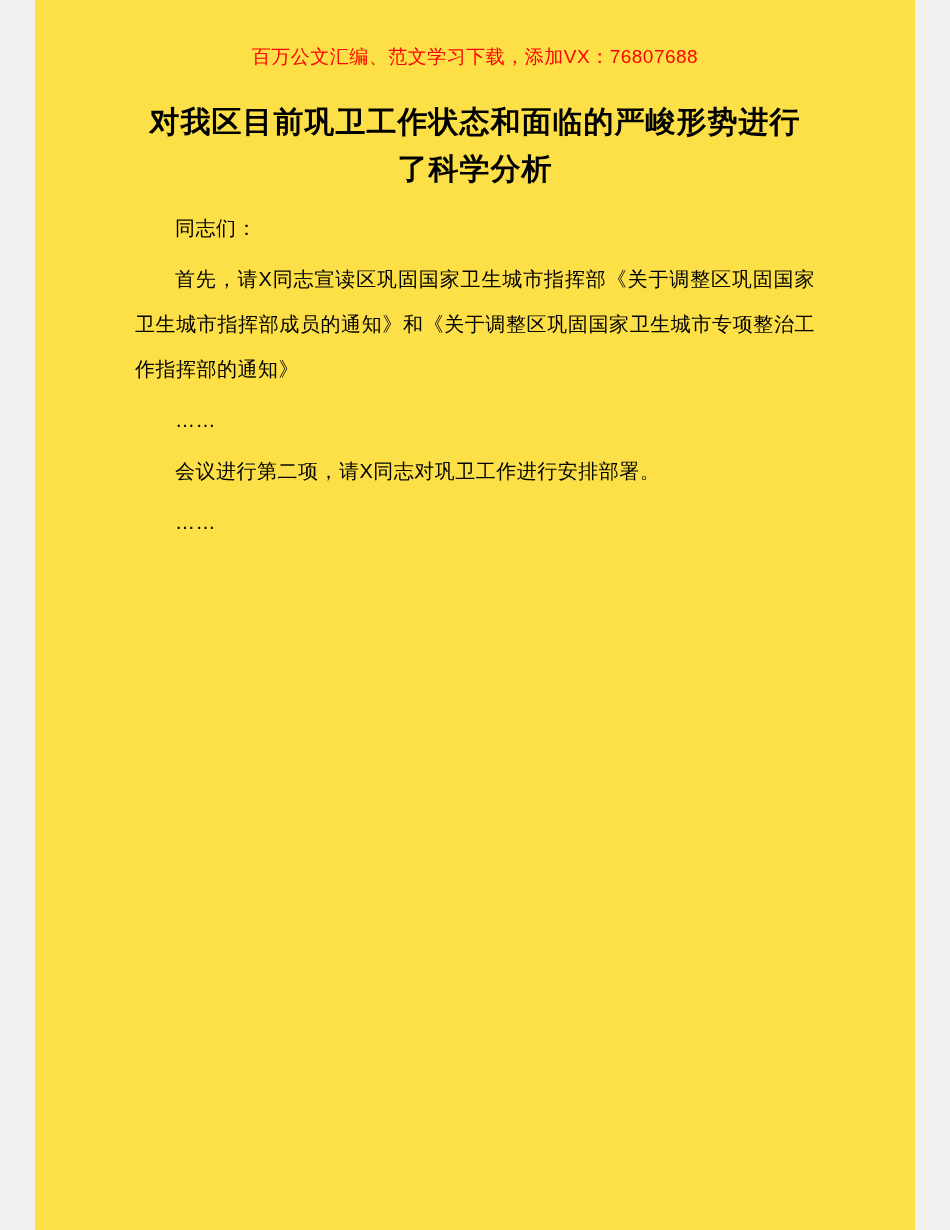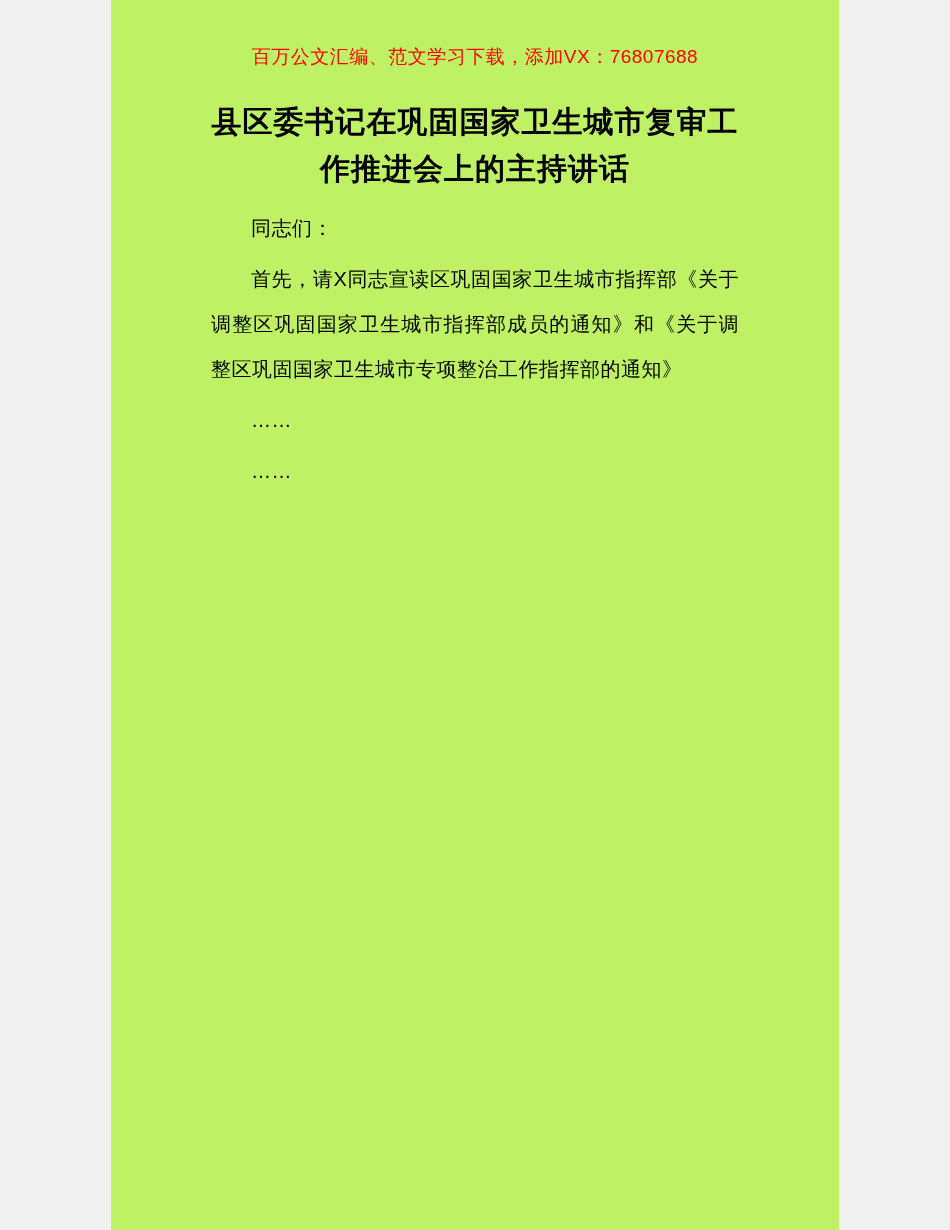--- a/index.html
+++ b/index.html
@@ -9,24 +9,24 @@
     font-family: "Liberation Sans", "DejaVu Sans", sans-serif;
   }
   .viewport {
     width: 950px;
     min-height: 1230px;
     margin: 0 auto;
     background: #f1f1f1;
     overflow: hidden;
   }
   .page {
-    width: 728px;
+    width: 880px;
     min-height: 1230px;
     margin: 0 auto;
-    background: #bef264;
+    background: #fde047;
     box-sizing: border-box;
     padding: 44px 100px 60px 100px;
   }
   .notice {
     text-align: center;
     font-size: 19px;
     font-weight: 400;
     letter-spacing: 0.5px;
     margin: 0 0 28px 0;
     color: #ff0000;
@@ -53,21 +53,22 @@
     color: #000000;
     word-break: break-all;
   }
 </style>
 </head>
 <body>
 
 <div class="viewport">
   <div class="page">
     <div class="notice">百万公文汇编、范文学习下载，添加VX：76807688</div>
-    <h1 class="title">县区委书记在巩固国家卫生城市复审工作推进会上的主持讲话</h1>
+    <h1 class="title">对我区目前巩卫工作状态和面临的严峻形势进行了科学分析</h1>
     <div class="body-text" id="paragraphs">
         <p class="para">同志们：</p>
         <p class="para">首先，请X同志宣读区巩固国家卫生城市指挥部《关于调整区巩固国家卫生城市指挥部成员的通知》和《关于调整区巩固国家卫生城市专项整治工作指挥部的通知》</p>
         <p class="para">……</p>
+        <p class="para">会议进行第二项，请X同志对巩卫工作进行安排部署。</p>
         <p class="para">……</p>
       </div>
   </div>
 </div>
 
 </body></html>

